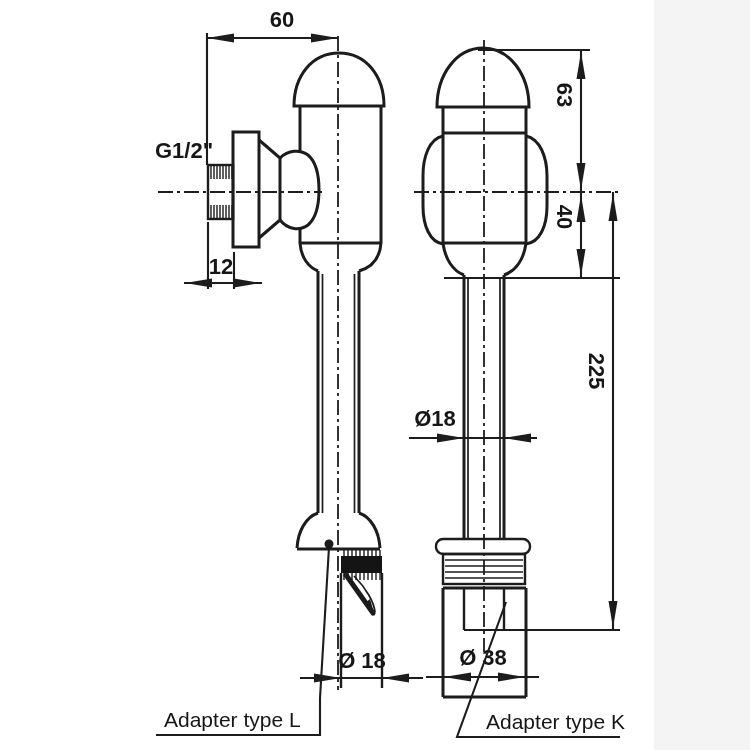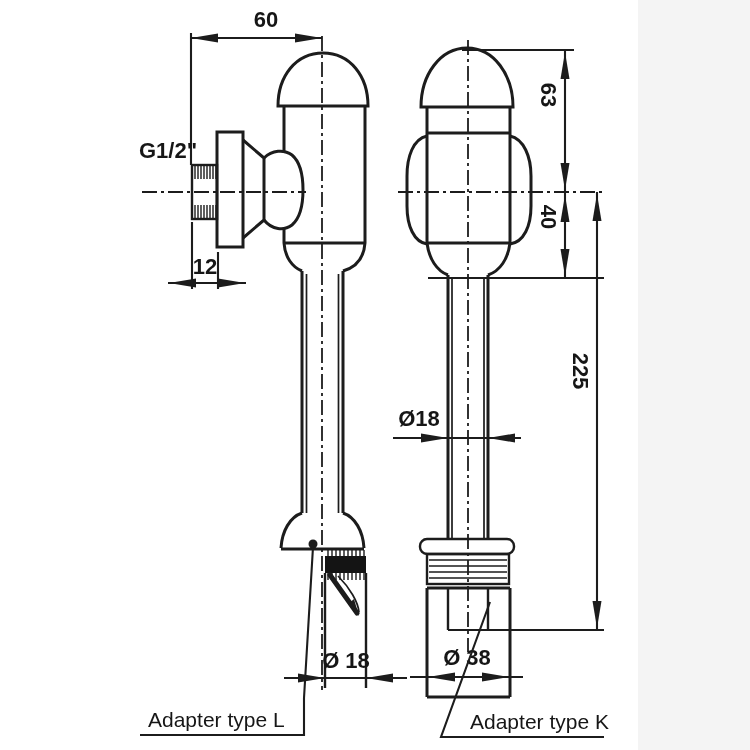--- a/index.html
+++ b/index.html
@@ -1,16 +1,16 @@
 <!DOCTYPE html>
 <html><head>
 <meta charset="utf-8">
 <style>
   html,body{margin:0;padding:0;background:#f4f4f4;}
-  .stage{width:638px;height:750px;background:#ffffff;position:relative;overflow:hidden;}
+  .stage{width:638px;height:750px;background:#ffffff;position:relative;overflow:hidden;padding-left:16px;}
   svg{display:block;}
   .s3{stroke:#1c1c1c;stroke-width:3;fill:none;}
   .s2{stroke:#1c1c1c;stroke-width:2.4;fill:none;}
   .thin{stroke:#1c1c1c;stroke-width:1.7;fill:none;}
   .dim{stroke:#1c1c1c;stroke-width:2.1;fill:none;}
   .cl{stroke:#1c1c1c;stroke-width:1.8;fill:none;stroke-dasharray:15 4 3 4;}
   .ah{fill:#1c1c1c;stroke:none;}
   .fillb{fill:#141414;stroke:none;}
   .htch{stroke:#1c1c1c;stroke-width:1.4;fill:none;}
   text.dim-t{font-family:"Liberation Sans",sans-serif;font-size:22px;font-weight:700;fill:#161616;}

